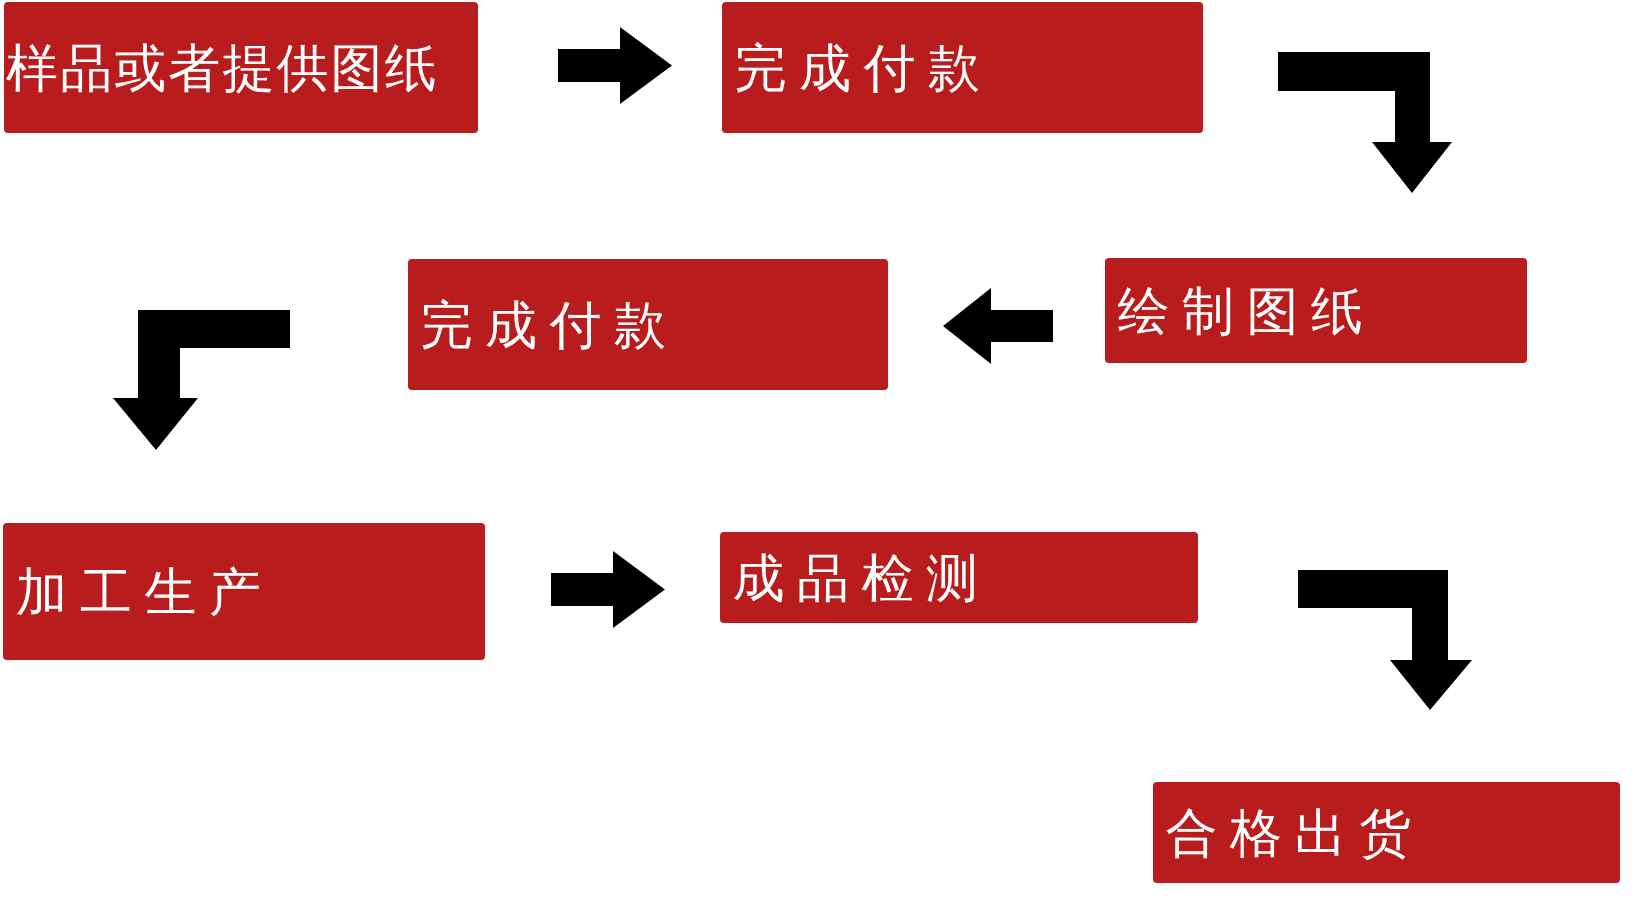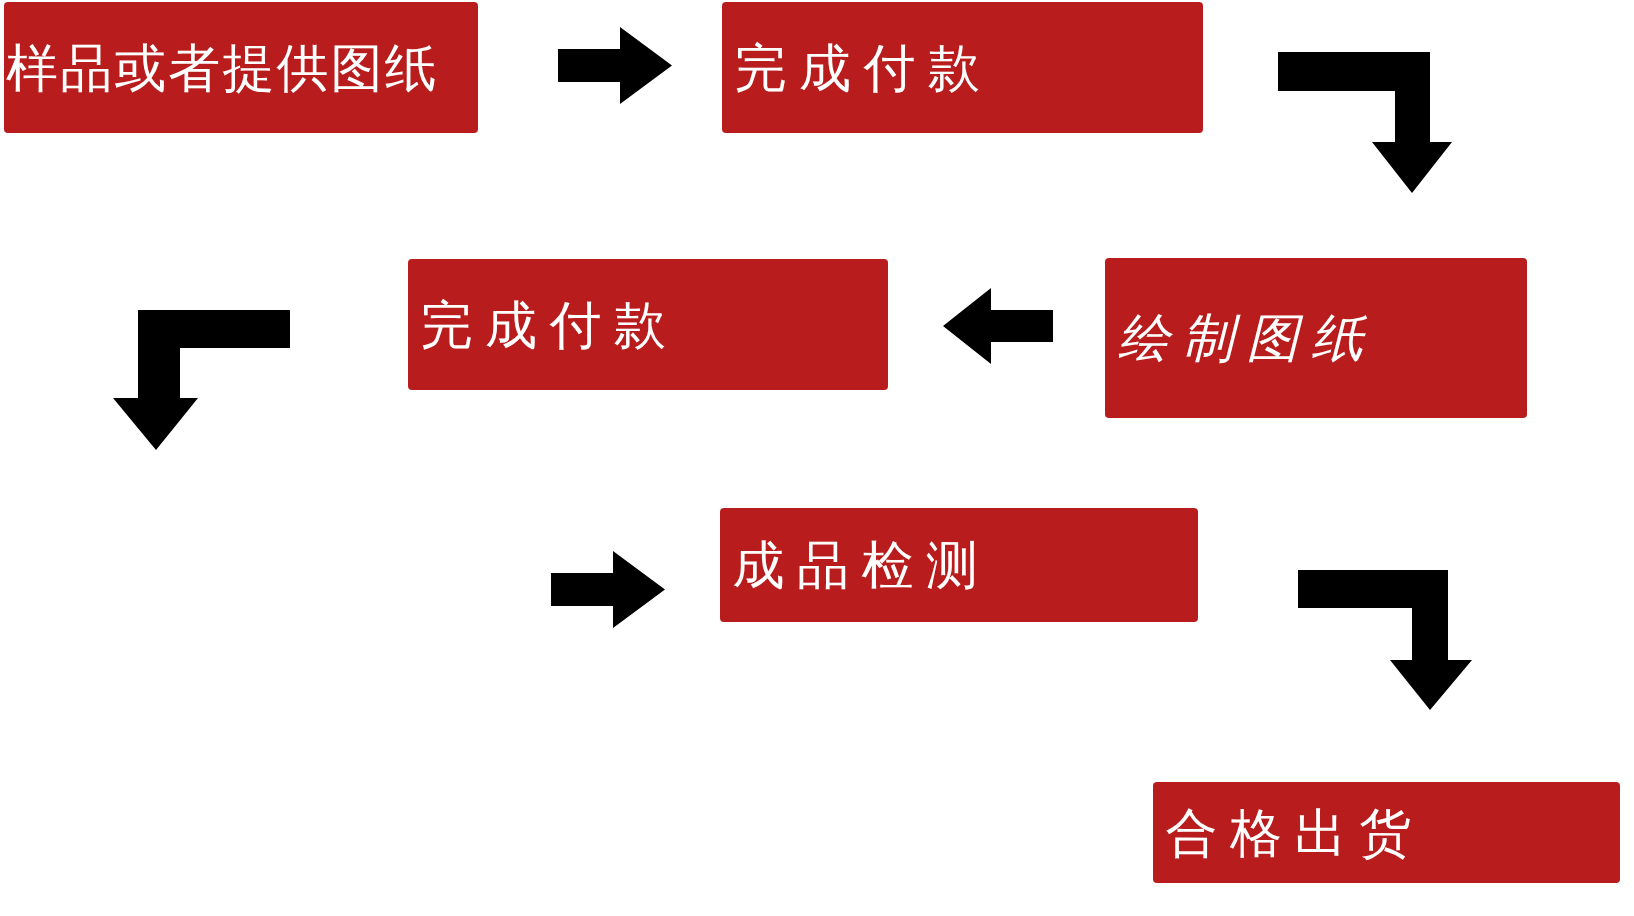--- a/index.html
+++ b/index.html
@@ -43,24 +43,24 @@
     width: 100%;
     height: 100%;
   }
   .arrow polygon {
     fill: #000000;
   }
 
   
   #node-a { left: 4px;    top: 2px;   width: 474px; height: 131px; }
   #node-b { left: 722px;  top: 2px;   width: 481px; height: 131px; }
-  #node-c { left: 1105px; top: 258px; width: 422px; height: 160px; font-style: italic; }
+  #node-c { left: 1105px; top: 258px; width: 422px; height: 105px; }
   #node-d { left: 408px;  top: 259px; width: 480px; height: 131px; }
   #node-e { left: 3px;    top: 523px; width: 482px; height: 137px; }
-  #node-f { left: 720px;  top: 508px; width: 478px; height: 114px; }
+  #node-f { left: 720px;  top: 532px; width: 478px; height: 91px; }
   #node-g { left: 1153px; top: 782px; width: 467px; height: 101px; }
 
   
   #arrow-1 { left: 558px;  top: 27px;  width: 114px; height: 77px; }
   #arrow-2 { left: 1278px; top: 52px;  width: 174px; height: 141px; }
   #arrow-3 { left: 943px;  top: 288px; width: 110px; height: 76px; }
   #arrow-4 { left: 113px;  top: 310px; width: 177px; height: 140px; }
   #arrow-5 { left: 551px;  top: 551px; width: 114px; height: 77px; }
   #arrow-6 { left: 1298px; top: 570px; width: 174px; height: 140px; }
 </style>
@@ -102,20 +102,23 @@
   <div class="flow-node" id="node-d">
     <span>完成付款</span>
   </div>
 
   <span class="arrow" id="arrow-4">
     <svg viewBox="0 0 177 140" xmlns="http://www.w3.org/2000/svg" preserveAspectRatio="none">
       <polygon points="25,0 177,0 177,38 67,38 67,88 85,88 43,140 0,88 25,88"></polygon>
     </svg>
   </span>
 
+  <div class="flow-node" id="node-e">
+    <span>加工生产</span>
+  </div>
 
   <span class="arrow" id="arrow-5">
     <svg viewBox="0 0 114 77" xmlns="http://www.w3.org/2000/svg" preserveAspectRatio="none">
       <polygon points="0,22 62,22 62,0 114,38.5 62,77 62,55 0,55"></polygon>
     </svg>
   </span>
 
   <div class="flow-node" id="node-f">
     <span>成品检测</span>
   </div>

